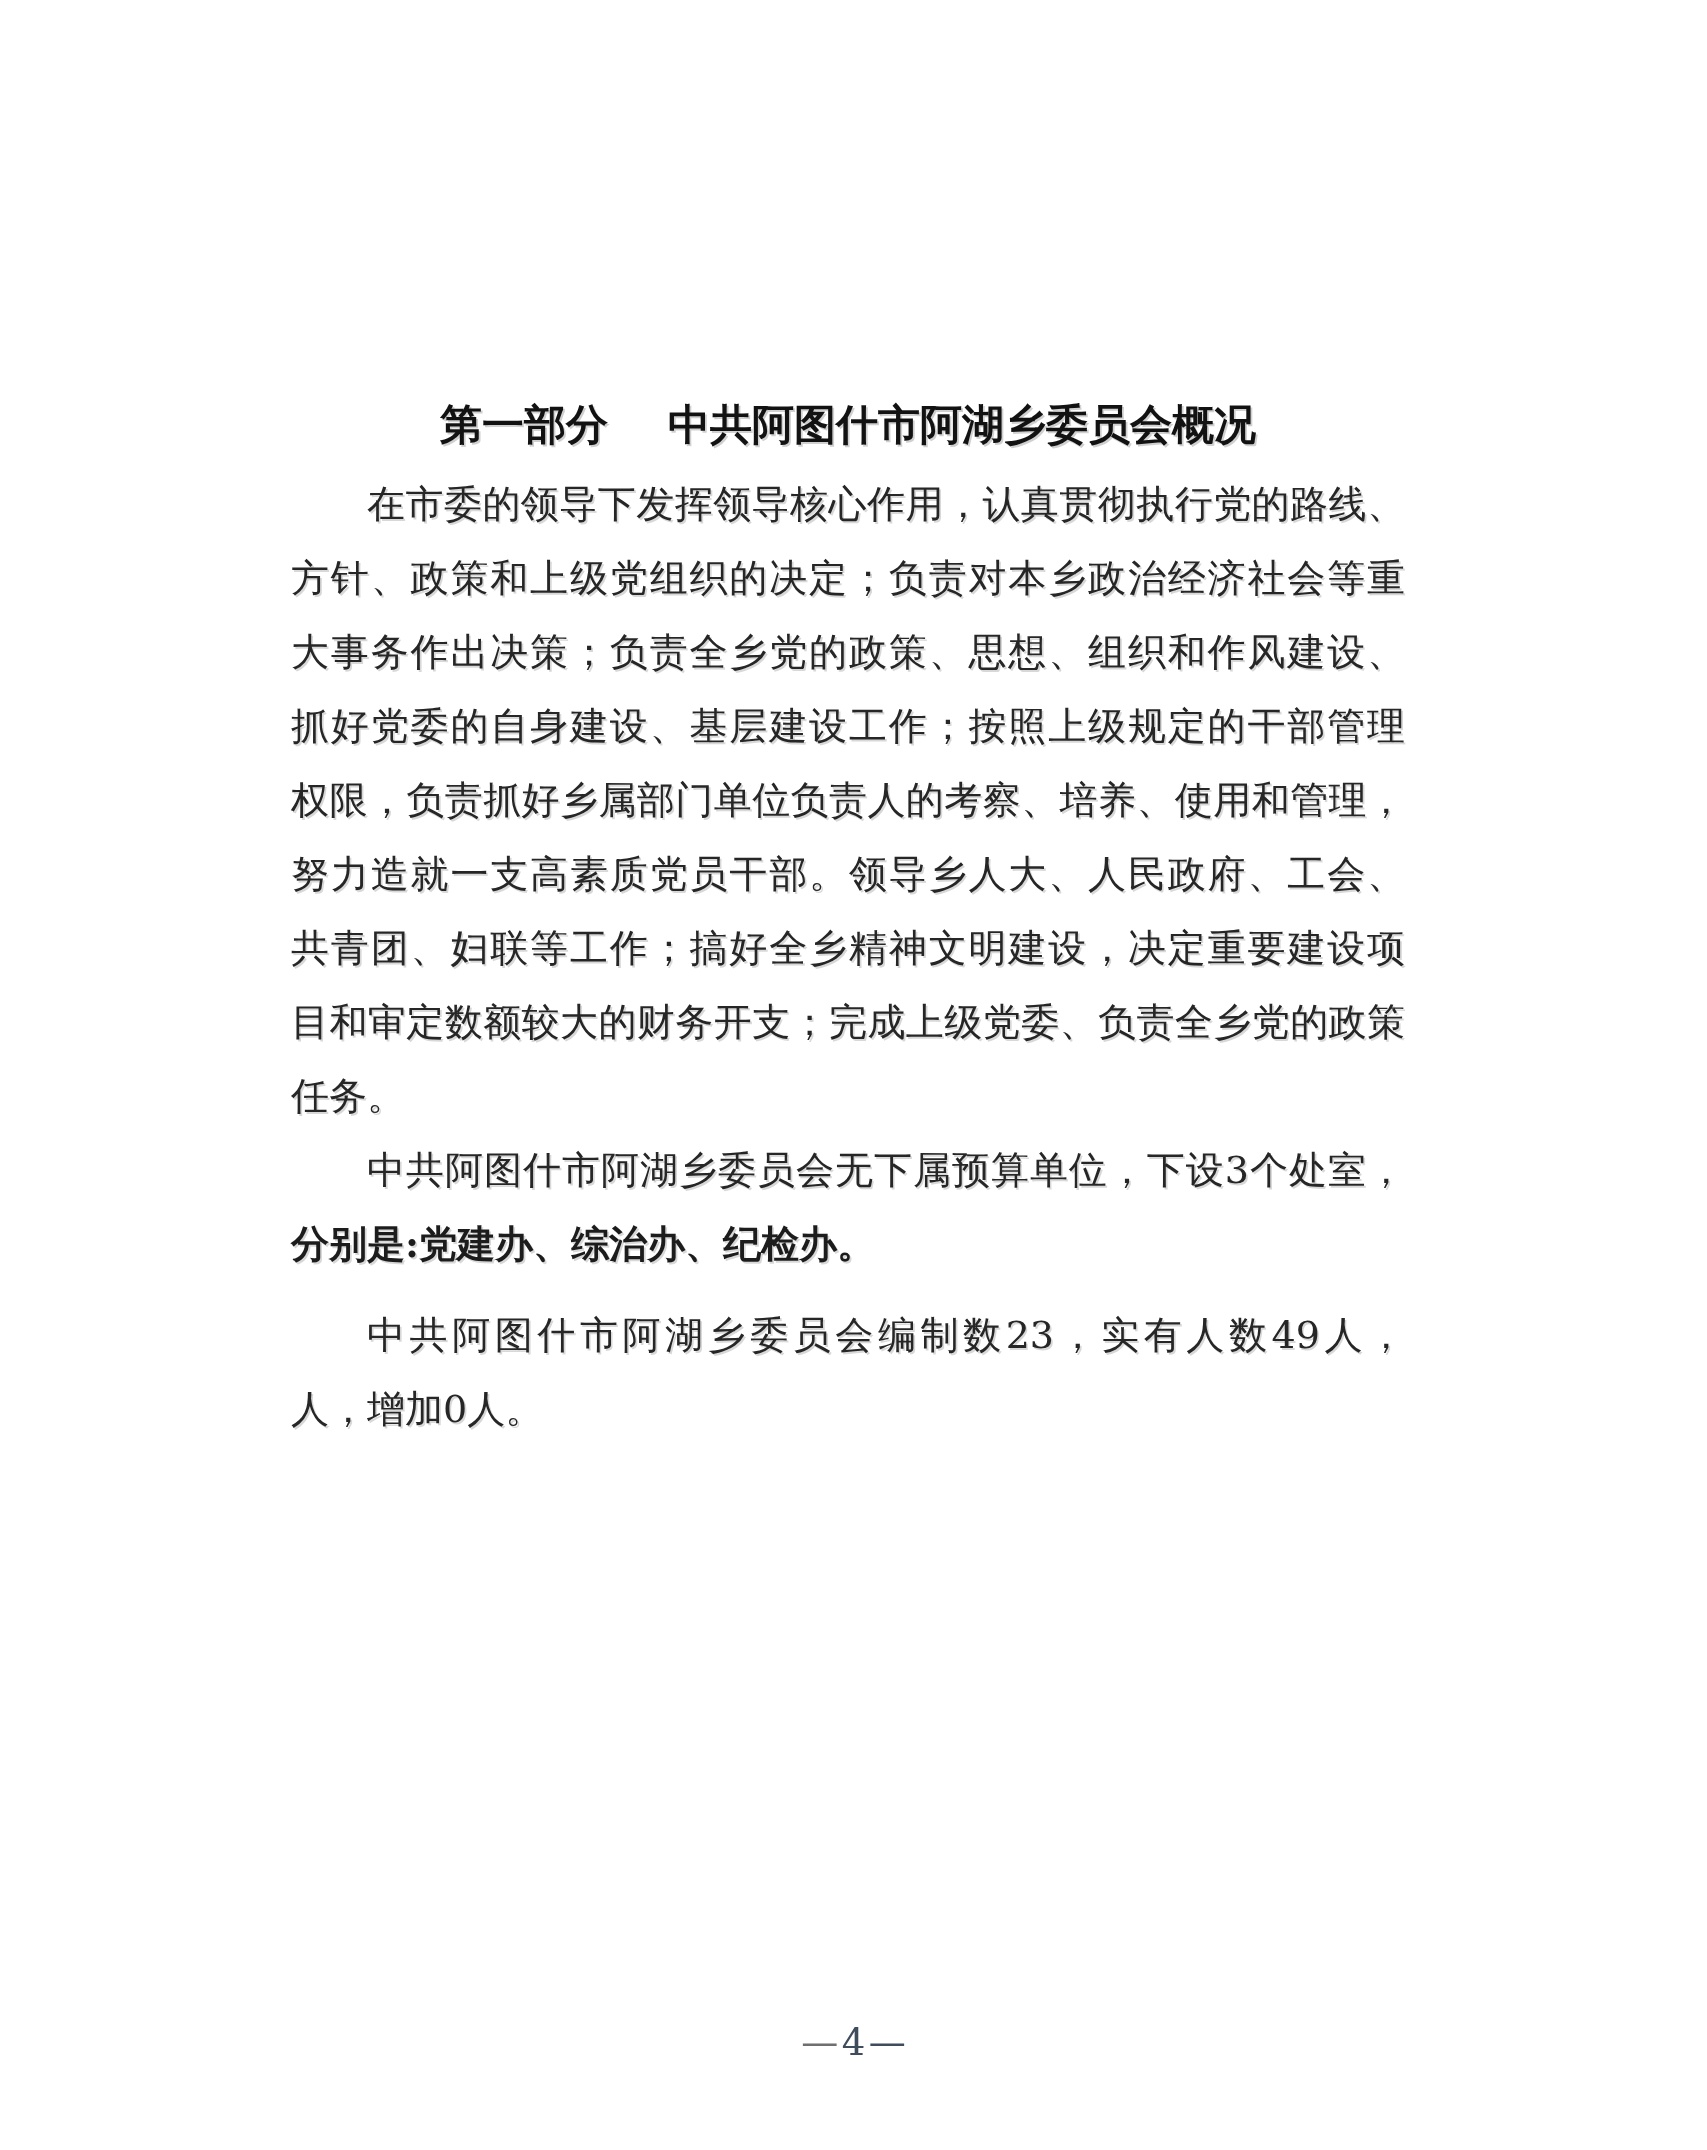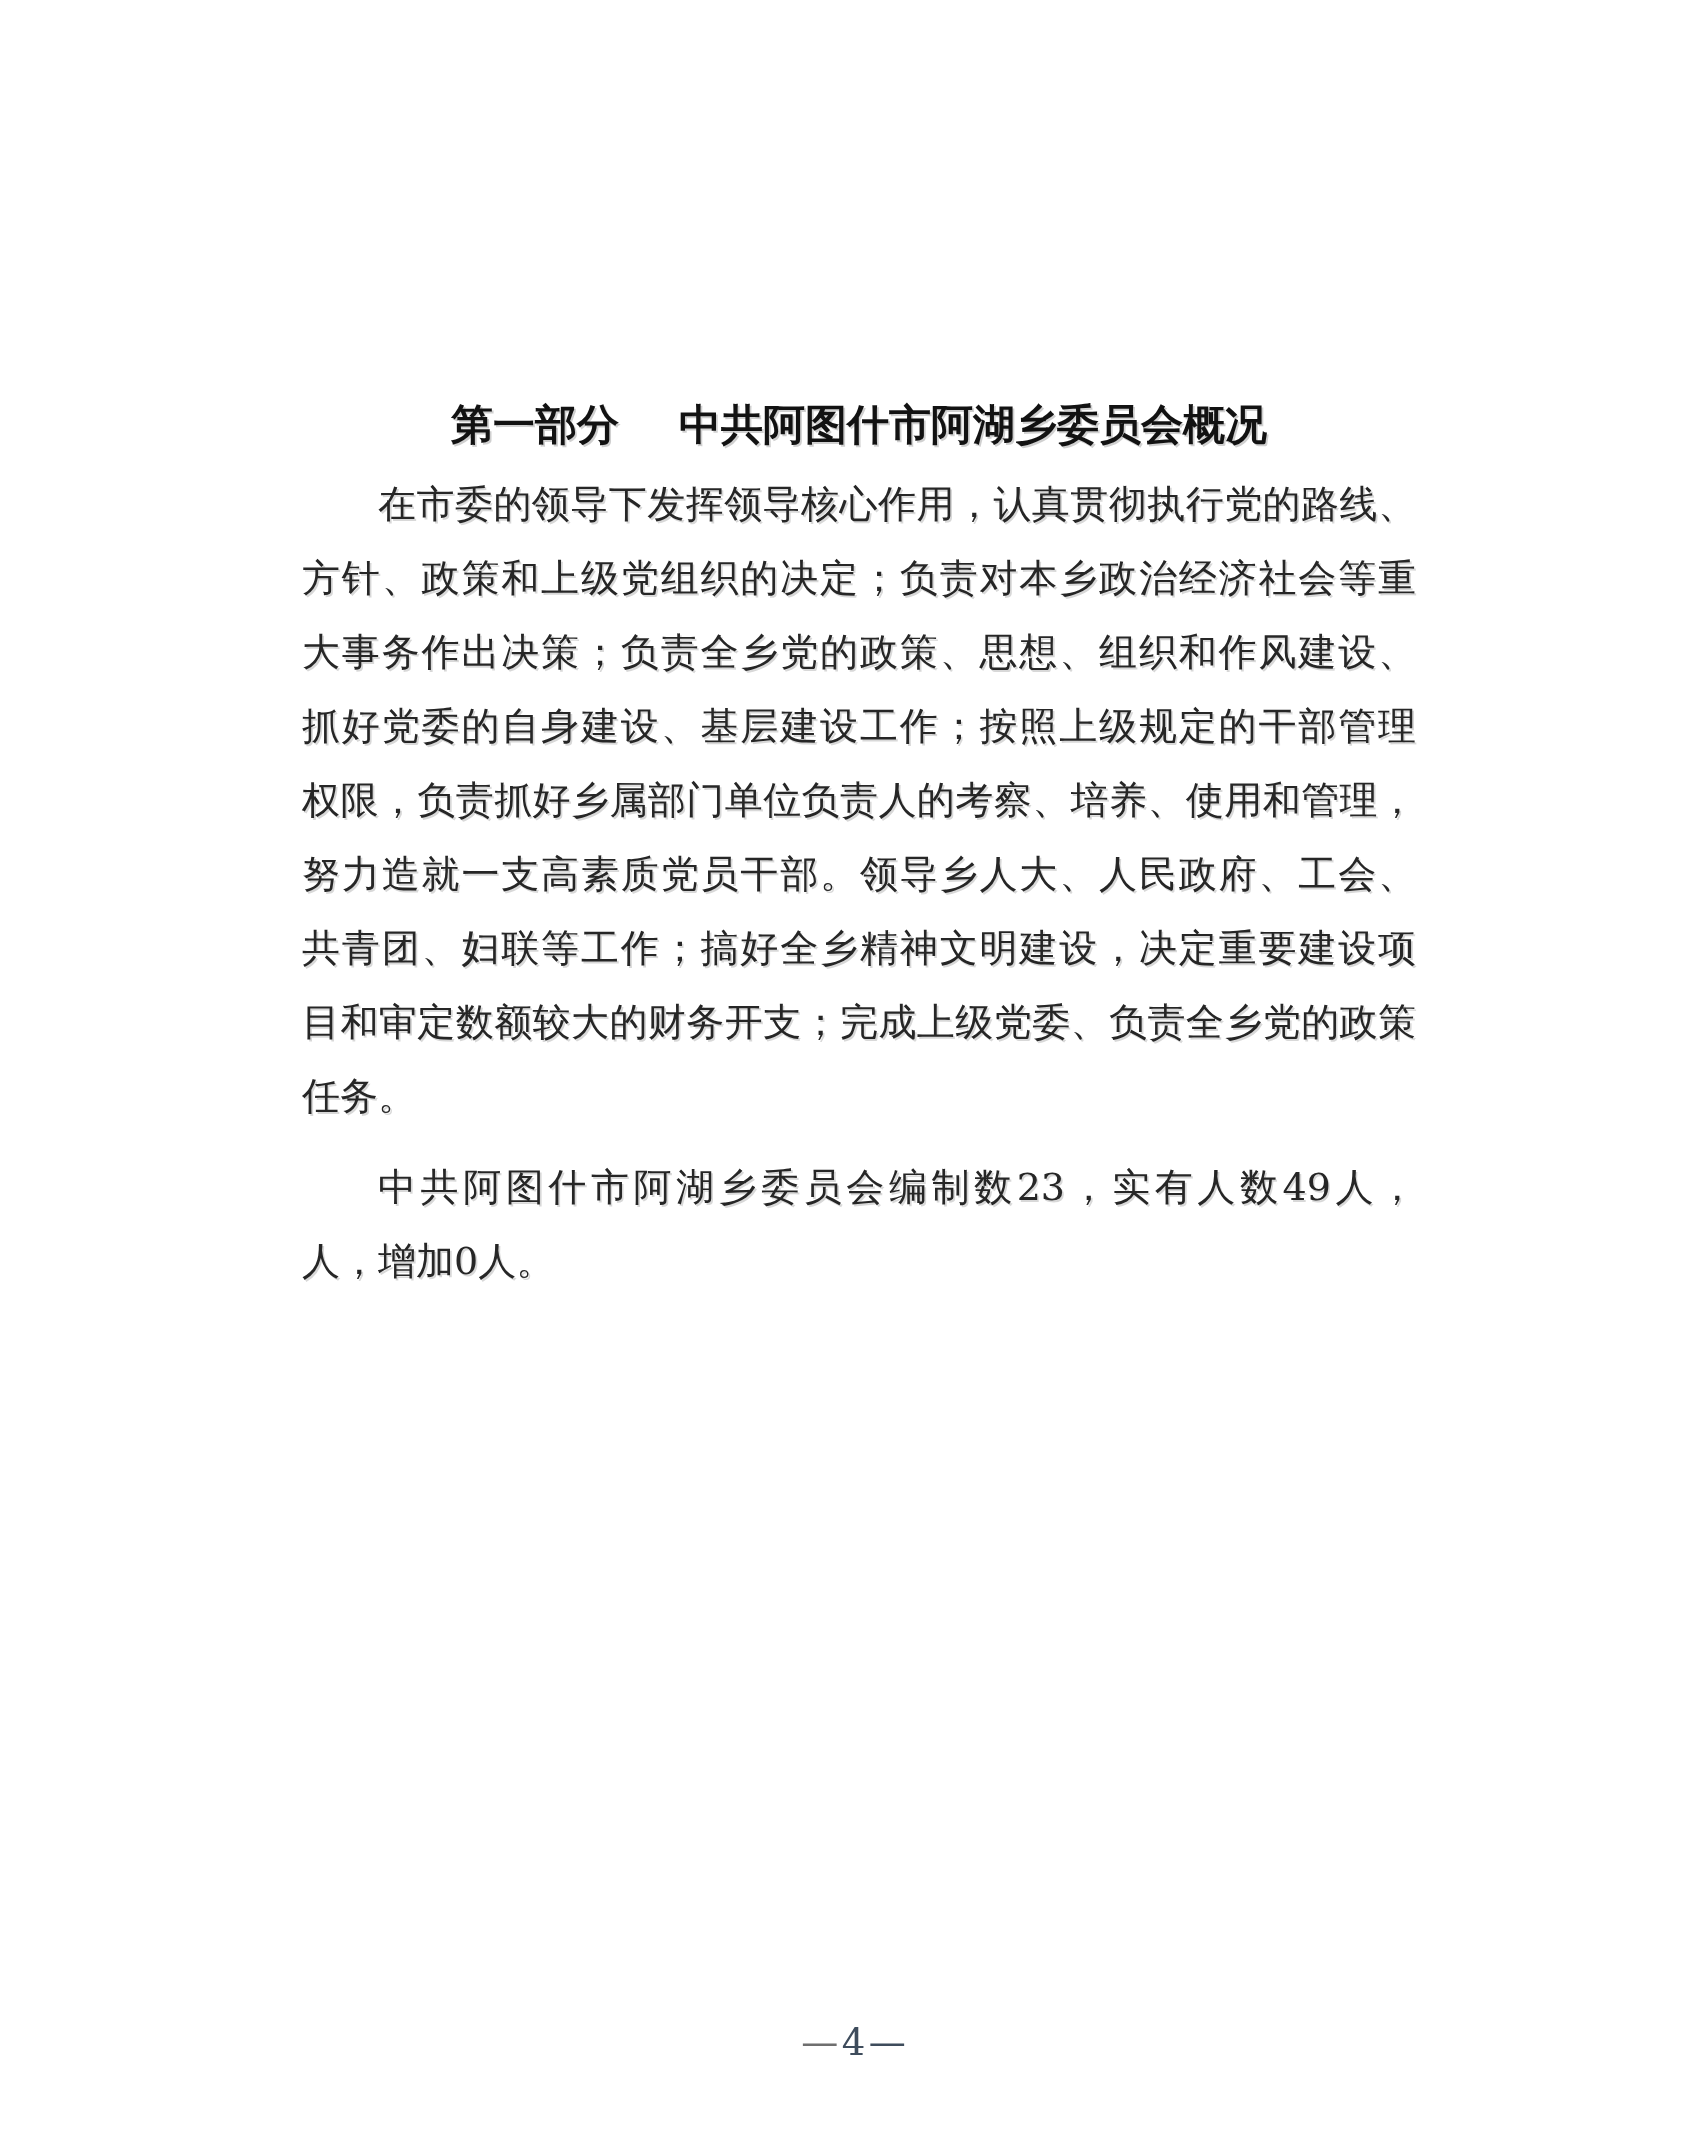--- a/index.html
+++ b/index.html
@@ -12,21 +12,21 @@
     width: 1707px;
     height: 2414px;
     margin: 0 auto;
     background: #ffffff;
     font-family: "DejaVu Serif", "Liberation Serif", serif;
     color: #262626;
     overflow: hidden;
   }
   .content {
     position: absolute;
-    left: 302px;
+    left: 291px;
     top: 0;
     width: 1114px;
   }
   .line {
     font-size: 38px;
     height: 74px;
     line-height: 74px;
     white-space: nowrap;
     text-shadow: 1.7px 2.2px 0.4px rgba(40,40,40,0.18);
   }
@@ -97,20 +97,24 @@
       <div class="line fill">大事务作出决策；负责全乡党的政策、思想、组织和作风建设、</div>
       <div class="line fill">抓好党委的自身建设、基层建设工作；按照上级规定的干部管理</div>
       <div class="line fill">权限，负责抓好乡属部门单位负责人的考察、培养、使用和管理，</div>
       <div class="line fill">努力造就一支高素质党员干部。领导乡人大、人民政府、工会、</div>
       <div class="line fill">共青团、妇联等工作；搞好全乡精神文明建设，决定重要建设项</div>
       <div class="line fill">目和审定数额较大的财务开支；完成上级党委、负责全乡党的政策</div>
       <div class="line">任务。</div>
     </div>
 
 
+    <div>
+      <div class="line fill indent">中共阿图什市阿湖乡委员会无下属预算单位，下设3个处室，</div>
+      <div class="line bold-line">分别是:党建办、综治办、纪检办。</div>
+    </div>
 
     <div class="p3-gap">
       <div class="line fill indent">中共阿图什市阿湖乡委员会编制数23，实有人数49人，</div>
       <div class="line">人，增加0人。</div>
     </div>
 
   </div>
 
   <div class="footer">
     <span class="dash-left">—</span><span class="page-num">4</span><span class="dash-right">—</span>

